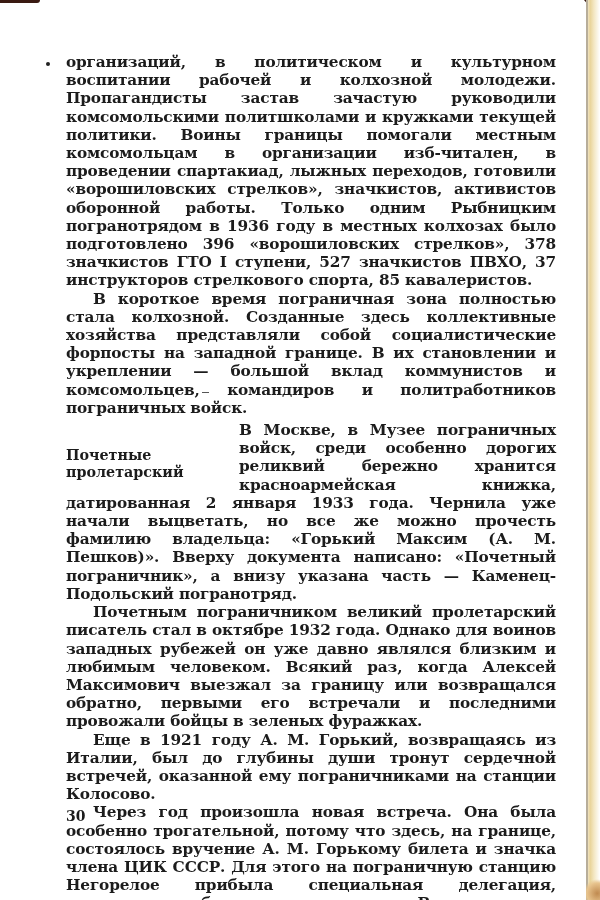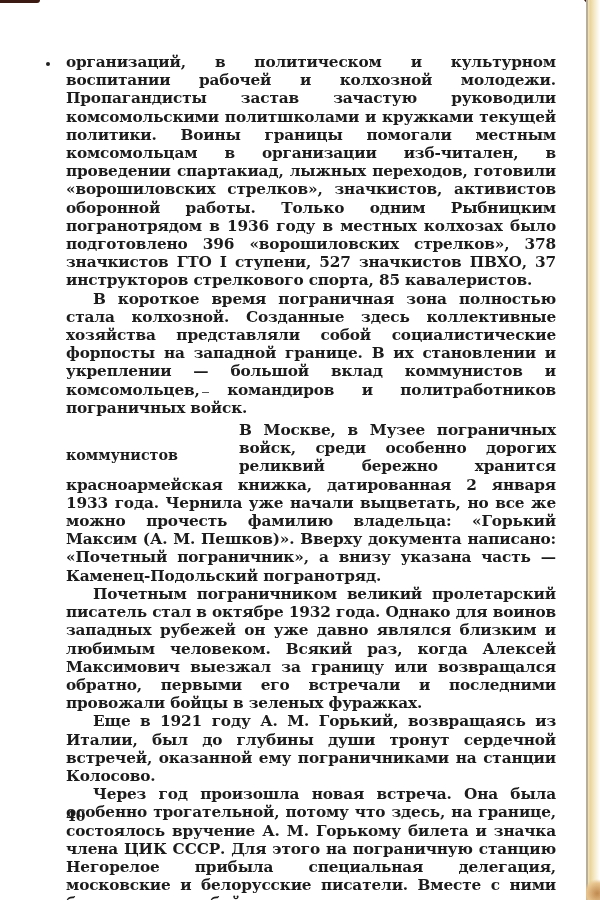--- a/index.html
+++ b/index.html
@@ -71,22 +71,23 @@
 <div class="corner-br"></div>
 <div class="bullet"></div>
 <div class="dash-mark"></div>
 
 <div class="text-block">
   <p class="para no-indent">организаций, в политическом и культурном воспитании рабочей и колхозной молодежи. Пропагандисты застав зачастую руководили комсомольскими политшколами и кружками текущей политики. Воины границы помогали местным комсомольцам в организации изб-читален, в проведении спартакиад, лыжных переходов, готовили «ворошиловских стрелков», значкистов, активистов оборонной работы. Только одним Рыбницким погранотрядом в 1936 году в местных колхозах было подготовлено 396 «ворошиловских стрелков», 378 значкистов ГТО I ступени, 527 значкистов ПВХО, 37 инструкторов стрелкового спорта, 85 кавалеристов.</p>
   <p class="para">В короткое время пограничная зона полностью стала колхозной. Созданные здесь коллективные хозяйства представляли собой социалистические форпосты на западной границе. В их становлении и укреплении — большой вклад коммунистов и комсомольцев, командиров и политработников пограничных войск.</p>
 
   <div class="section">
     <div class="side-heading">
-      <span>коммунистов</span>
+      <span>Почетные</span>
+      <span>пролетарский</span>
     </div>
     <p class="para section-first">В Москве, в Музее пограничных войск, среди особенно дорогих реликвий бережно хранится красноармейская книжка, датированная 2 января 1933 года. Чернила уже начали выцветать, но все же можно прочесть фамилию владельца: «Горький Максим (А. М. Пешков)». Вверху документа написано: «Почетный пограничник», а внизу указана часть — Каменец-Подольский погранотряд.</p>
   </div>
   <p class="para">Почетным пограничником великий пролетарский писатель стал в октябре 1932 года. Однако для воинов западных рубежей он уже давно являлся близким и любимым человеком. Всякий раз, когда Алексей Максимович выезжал за границу или возвращался обратно, первыми его встречали и последними провожали бойцы в зеленых фуражках.</p>
   <p class="para">Еще в 1921 году А. М. Горький, возвращаясь из Италии, был до глубины души тронут сердечной встречей, оказанной ему пограничниками на станции Колосово.</p>
   <p class="para">Через год произошла новая встреча. Она была особенно трогательной, потому что здесь, на границе, состоялось вручение А. М. Горькому билета и значка члена ЦИК СССР. Для этого на пограничную станцию Негорелое прибыла специальная делегация, московские и белорусские писатели. Вместе с ними были лучшие бойцы и командиры погранохраны. Состоялась сердечная, задушевная беседа.</p>
 </div>
 
-<div class="page-number">40</div>
+<div class="page-number">30</div>
 
 </body></html>

